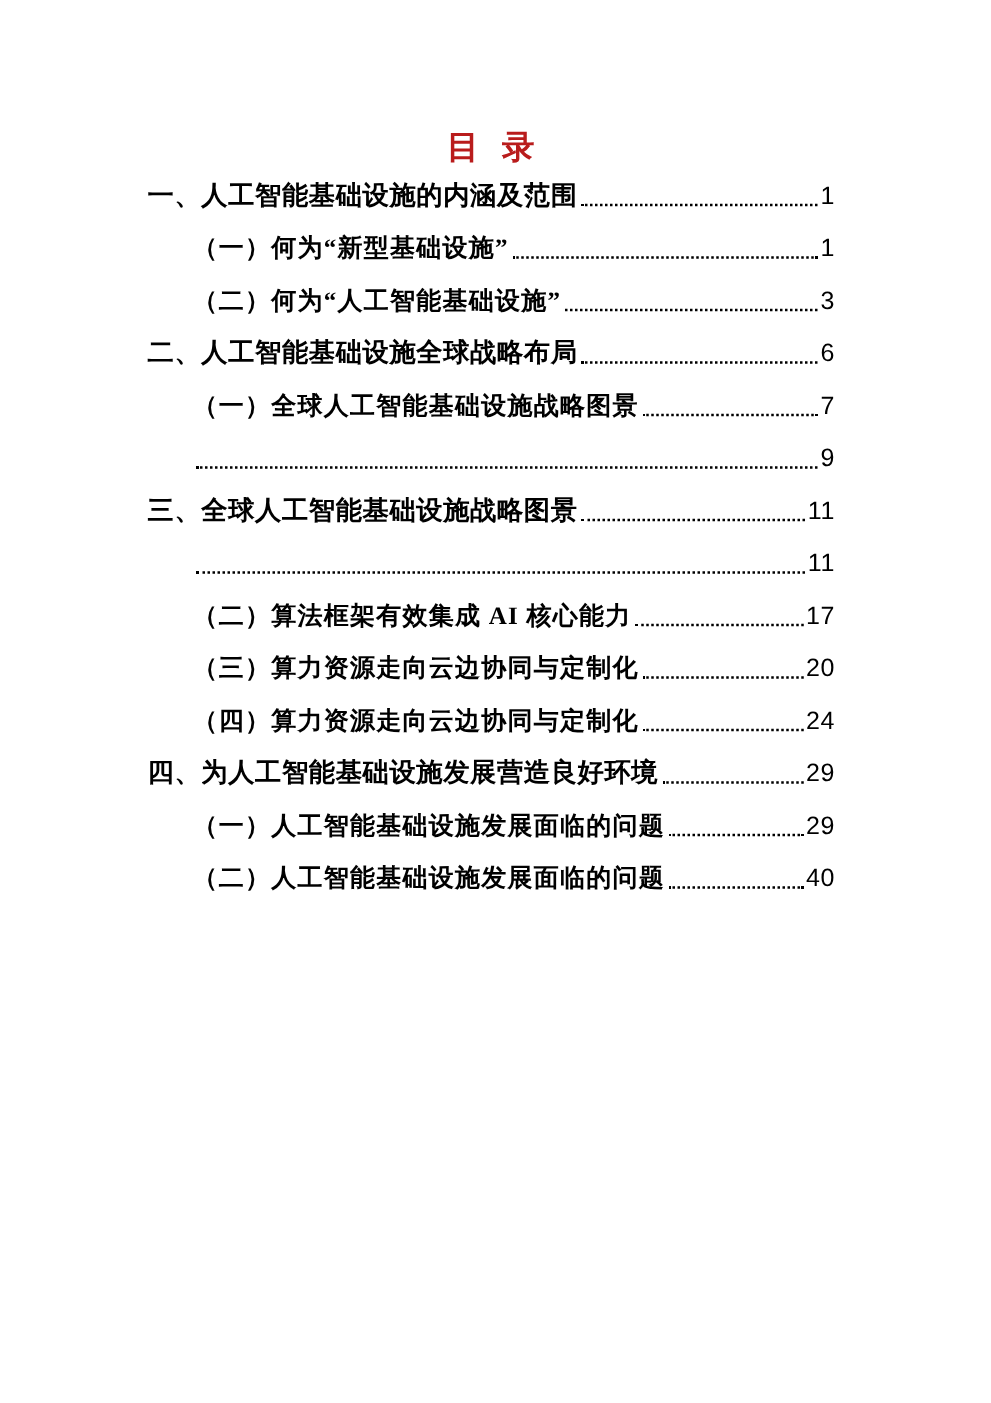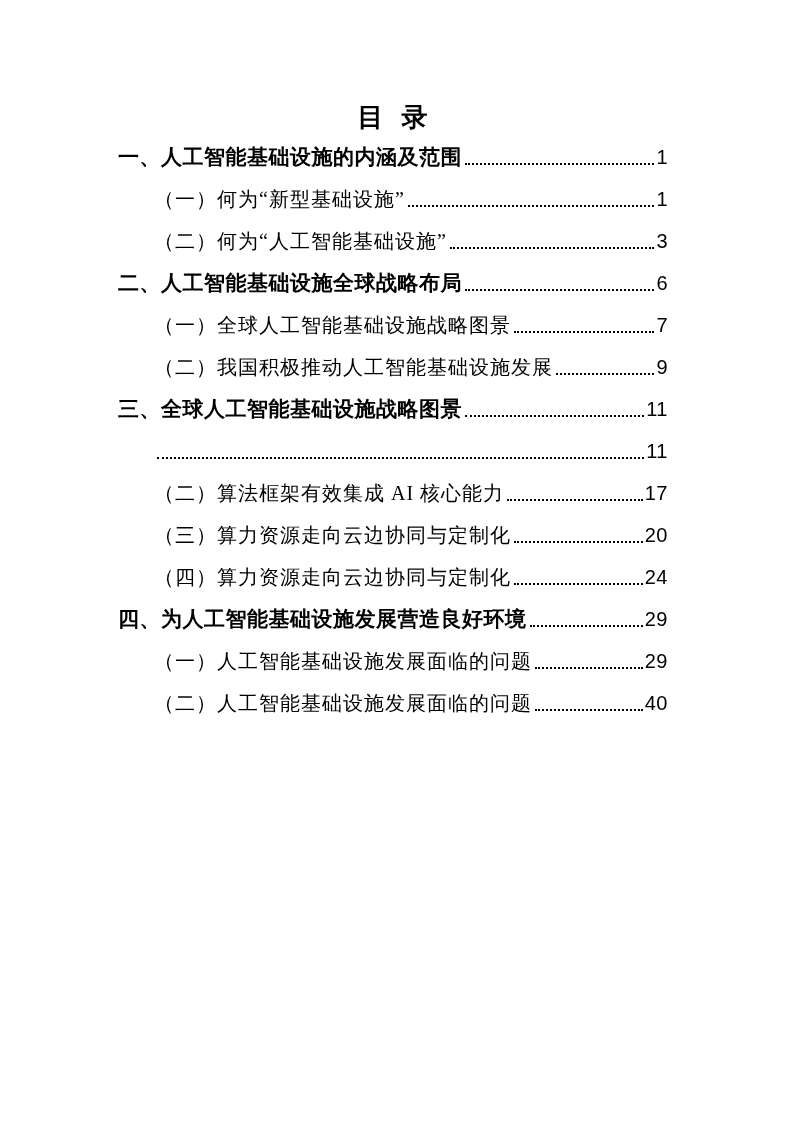--- a/index.html
+++ b/index.html
@@ -21,21 +21,21 @@
   }
   .toc-title {
     margin: 0 0 0 0;
     height: 38px;
     line-height: 38px;
     text-align: center;
     font-size: 26px;
     font-weight: 700;
     letter-spacing: 1px;
     word-spacing: 9px;
-    color: #000000;
+    color: #b91c1c;
     font-family: "Liberation Sans", "DejaVu Sans", sans-serif;
   }
   .toc {
     margin-top: 0;
   }
   .toc-row {
     display: flex;
     align-items: baseline;
     height: 42px;
     line-height: 42px;
@@ -46,21 +46,21 @@
     font-family: Liberation Sans, sans-serif;
     font-weight: 700;
     font-size: 21px;
     letter-spacing: 0.5px;
   }
   .toc-row.level2 {
     padding-left: 36px;
   }
   .toc-row.level2 .toc-label {
     font-family: "Liberation Serif", "DejaVu Serif", serif;
-    font-weight: 400;
+    font-weight: 700;
     font-size: 20px;
     letter-spacing: 1px;
   }
   .toc-leader {
     flex: 1 1 auto;
     min-width: 18px;
     align-self: flex-end;
     height: 0;
     border-bottom: 2px dotted #000000;
     margin: 0 2px 13px 3px;
@@ -98,21 +98,20 @@
         <span class="toc-label">二、人工智能基础设施全球战略布局</span>
         <span class="toc-leader"></span>
         <span class="toc-page">6</span>
       </div>
       <div class="toc-row level2">
         <span class="toc-label">（一）全球人工智能基础设施战略图景</span>
         <span class="toc-leader"></span>
         <span class="toc-page">7</span>
       </div>
       <div class="toc-row level2">
-        <span class="toc-label">（二）我国积极推动人工智能基础设施发展</span>
         <span class="toc-leader"></span>
         <span class="toc-page">9</span>
       </div>
       <div class="toc-row level1">
         <span class="toc-label">三、全球人工智能基础设施战略图景</span>
         <span class="toc-leader"></span>
         <span class="toc-page">11</span>
       </div>
       <div class="toc-row level2">
         <span class="toc-leader"></span>

